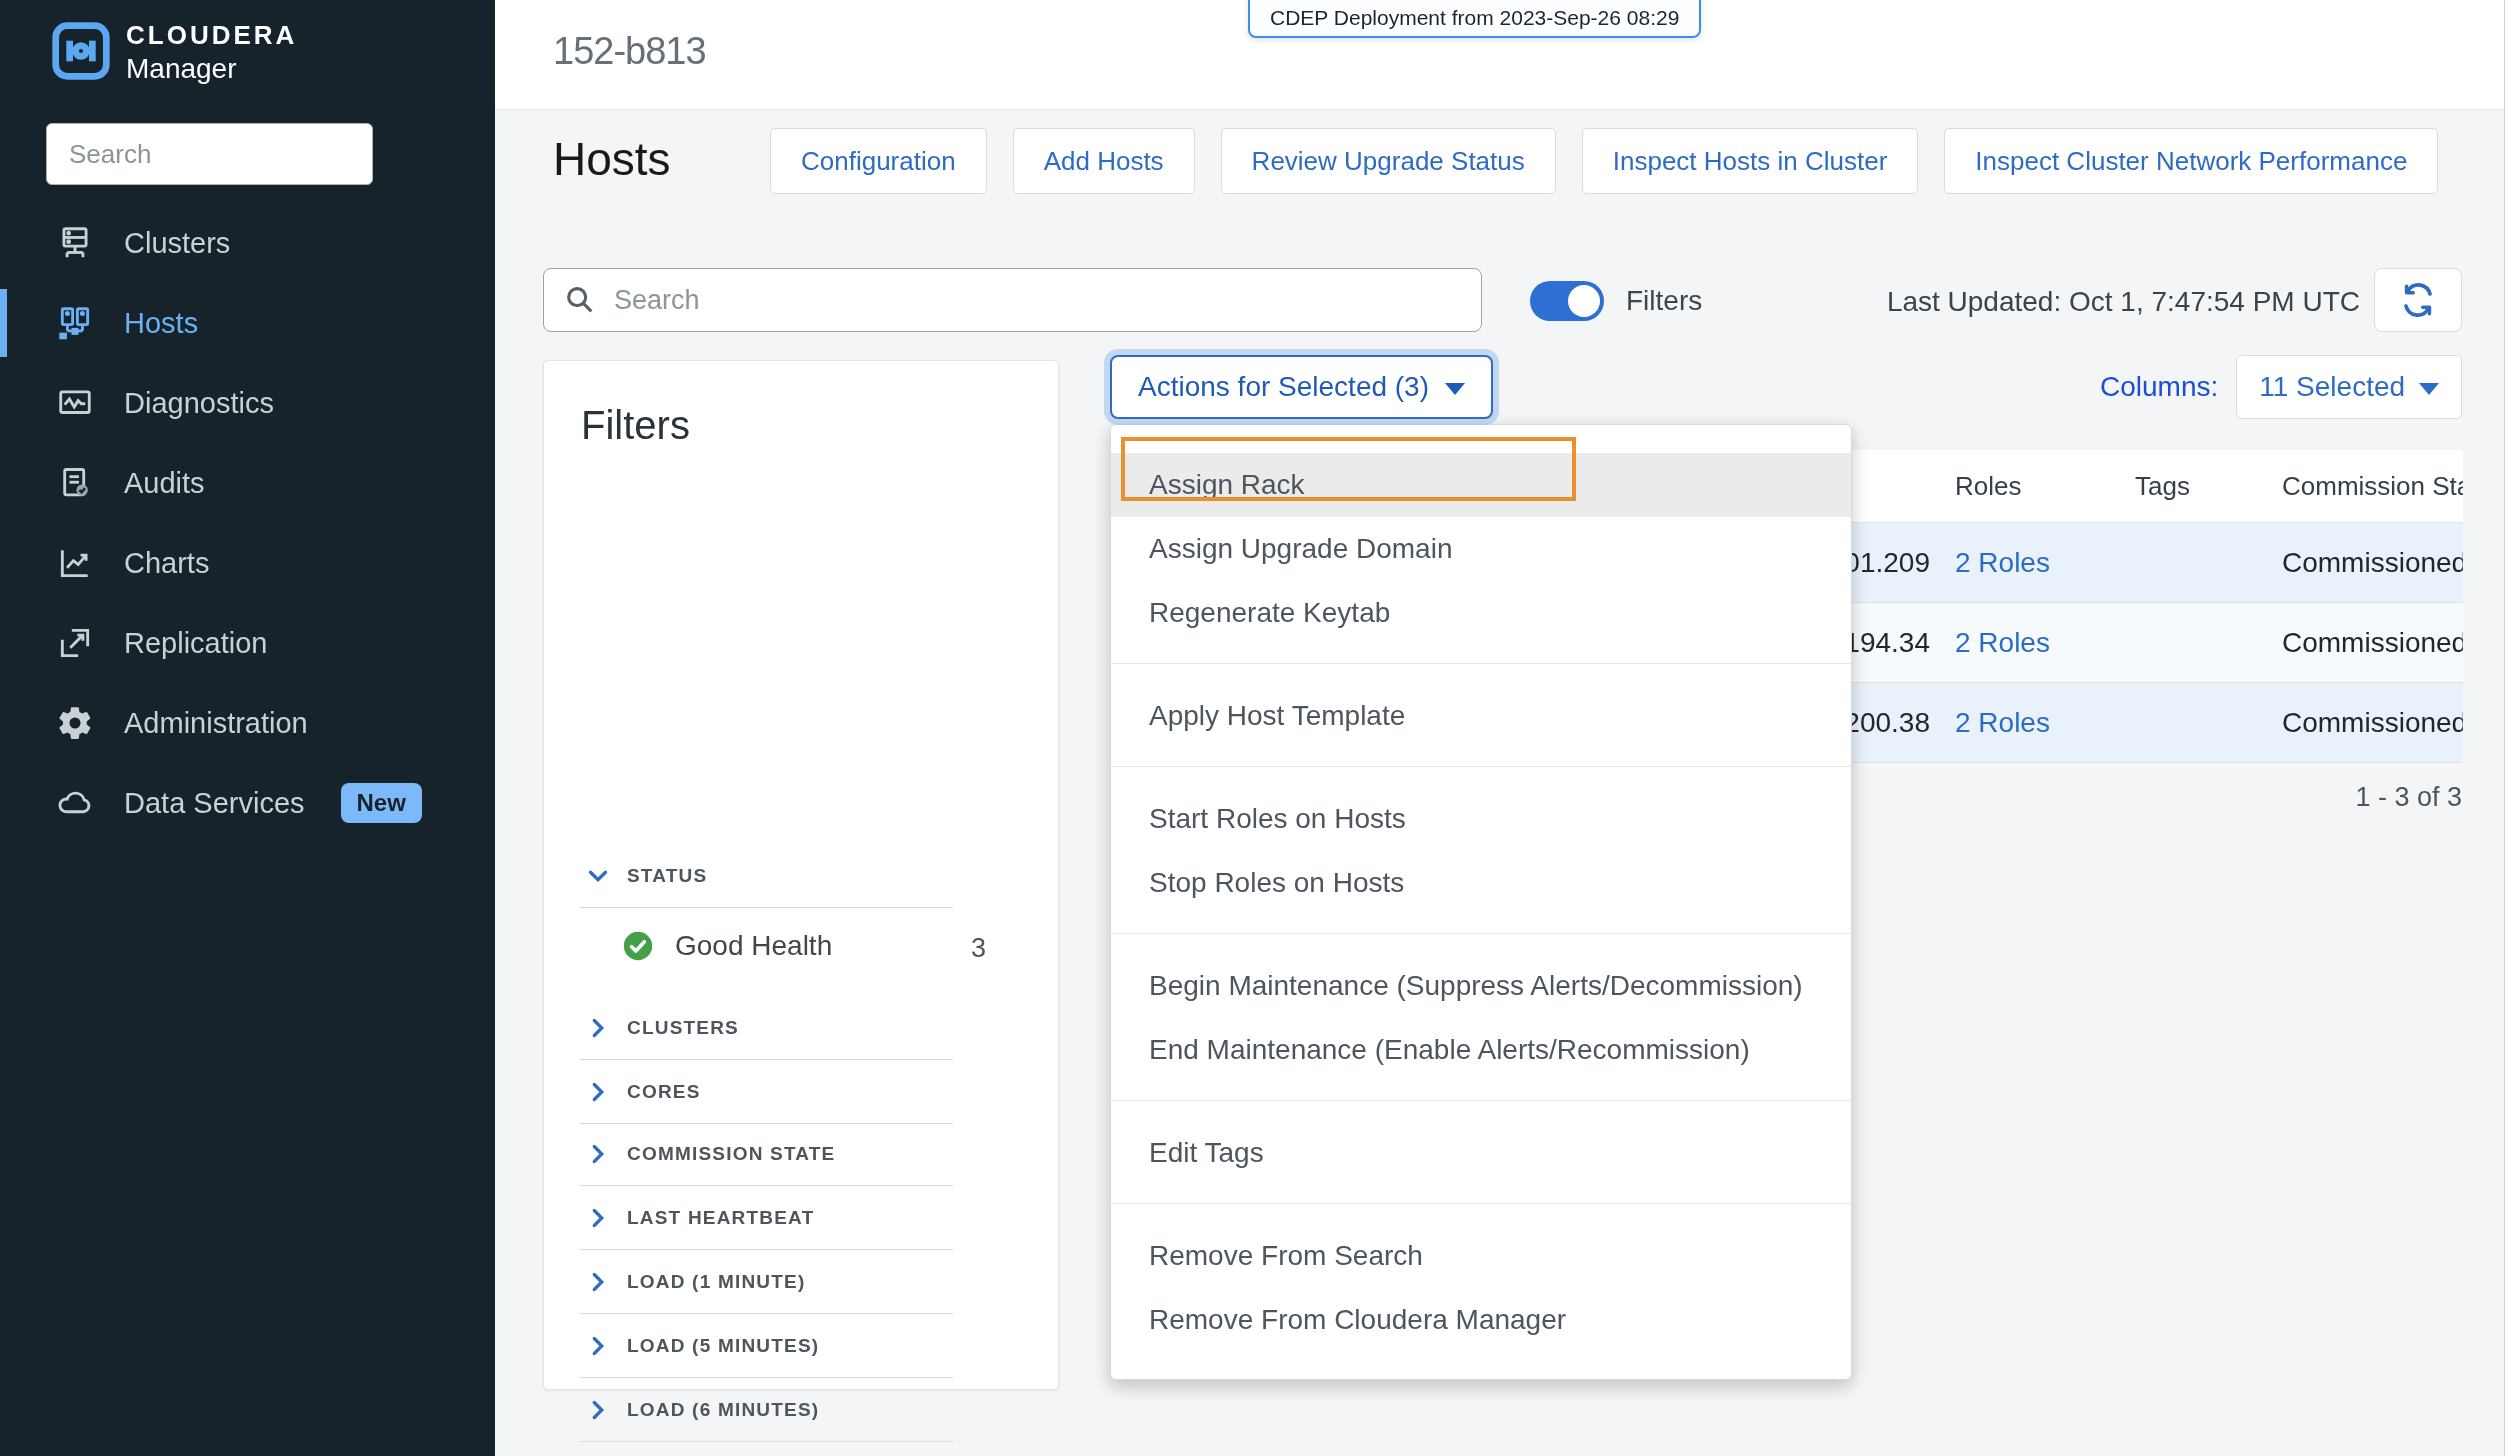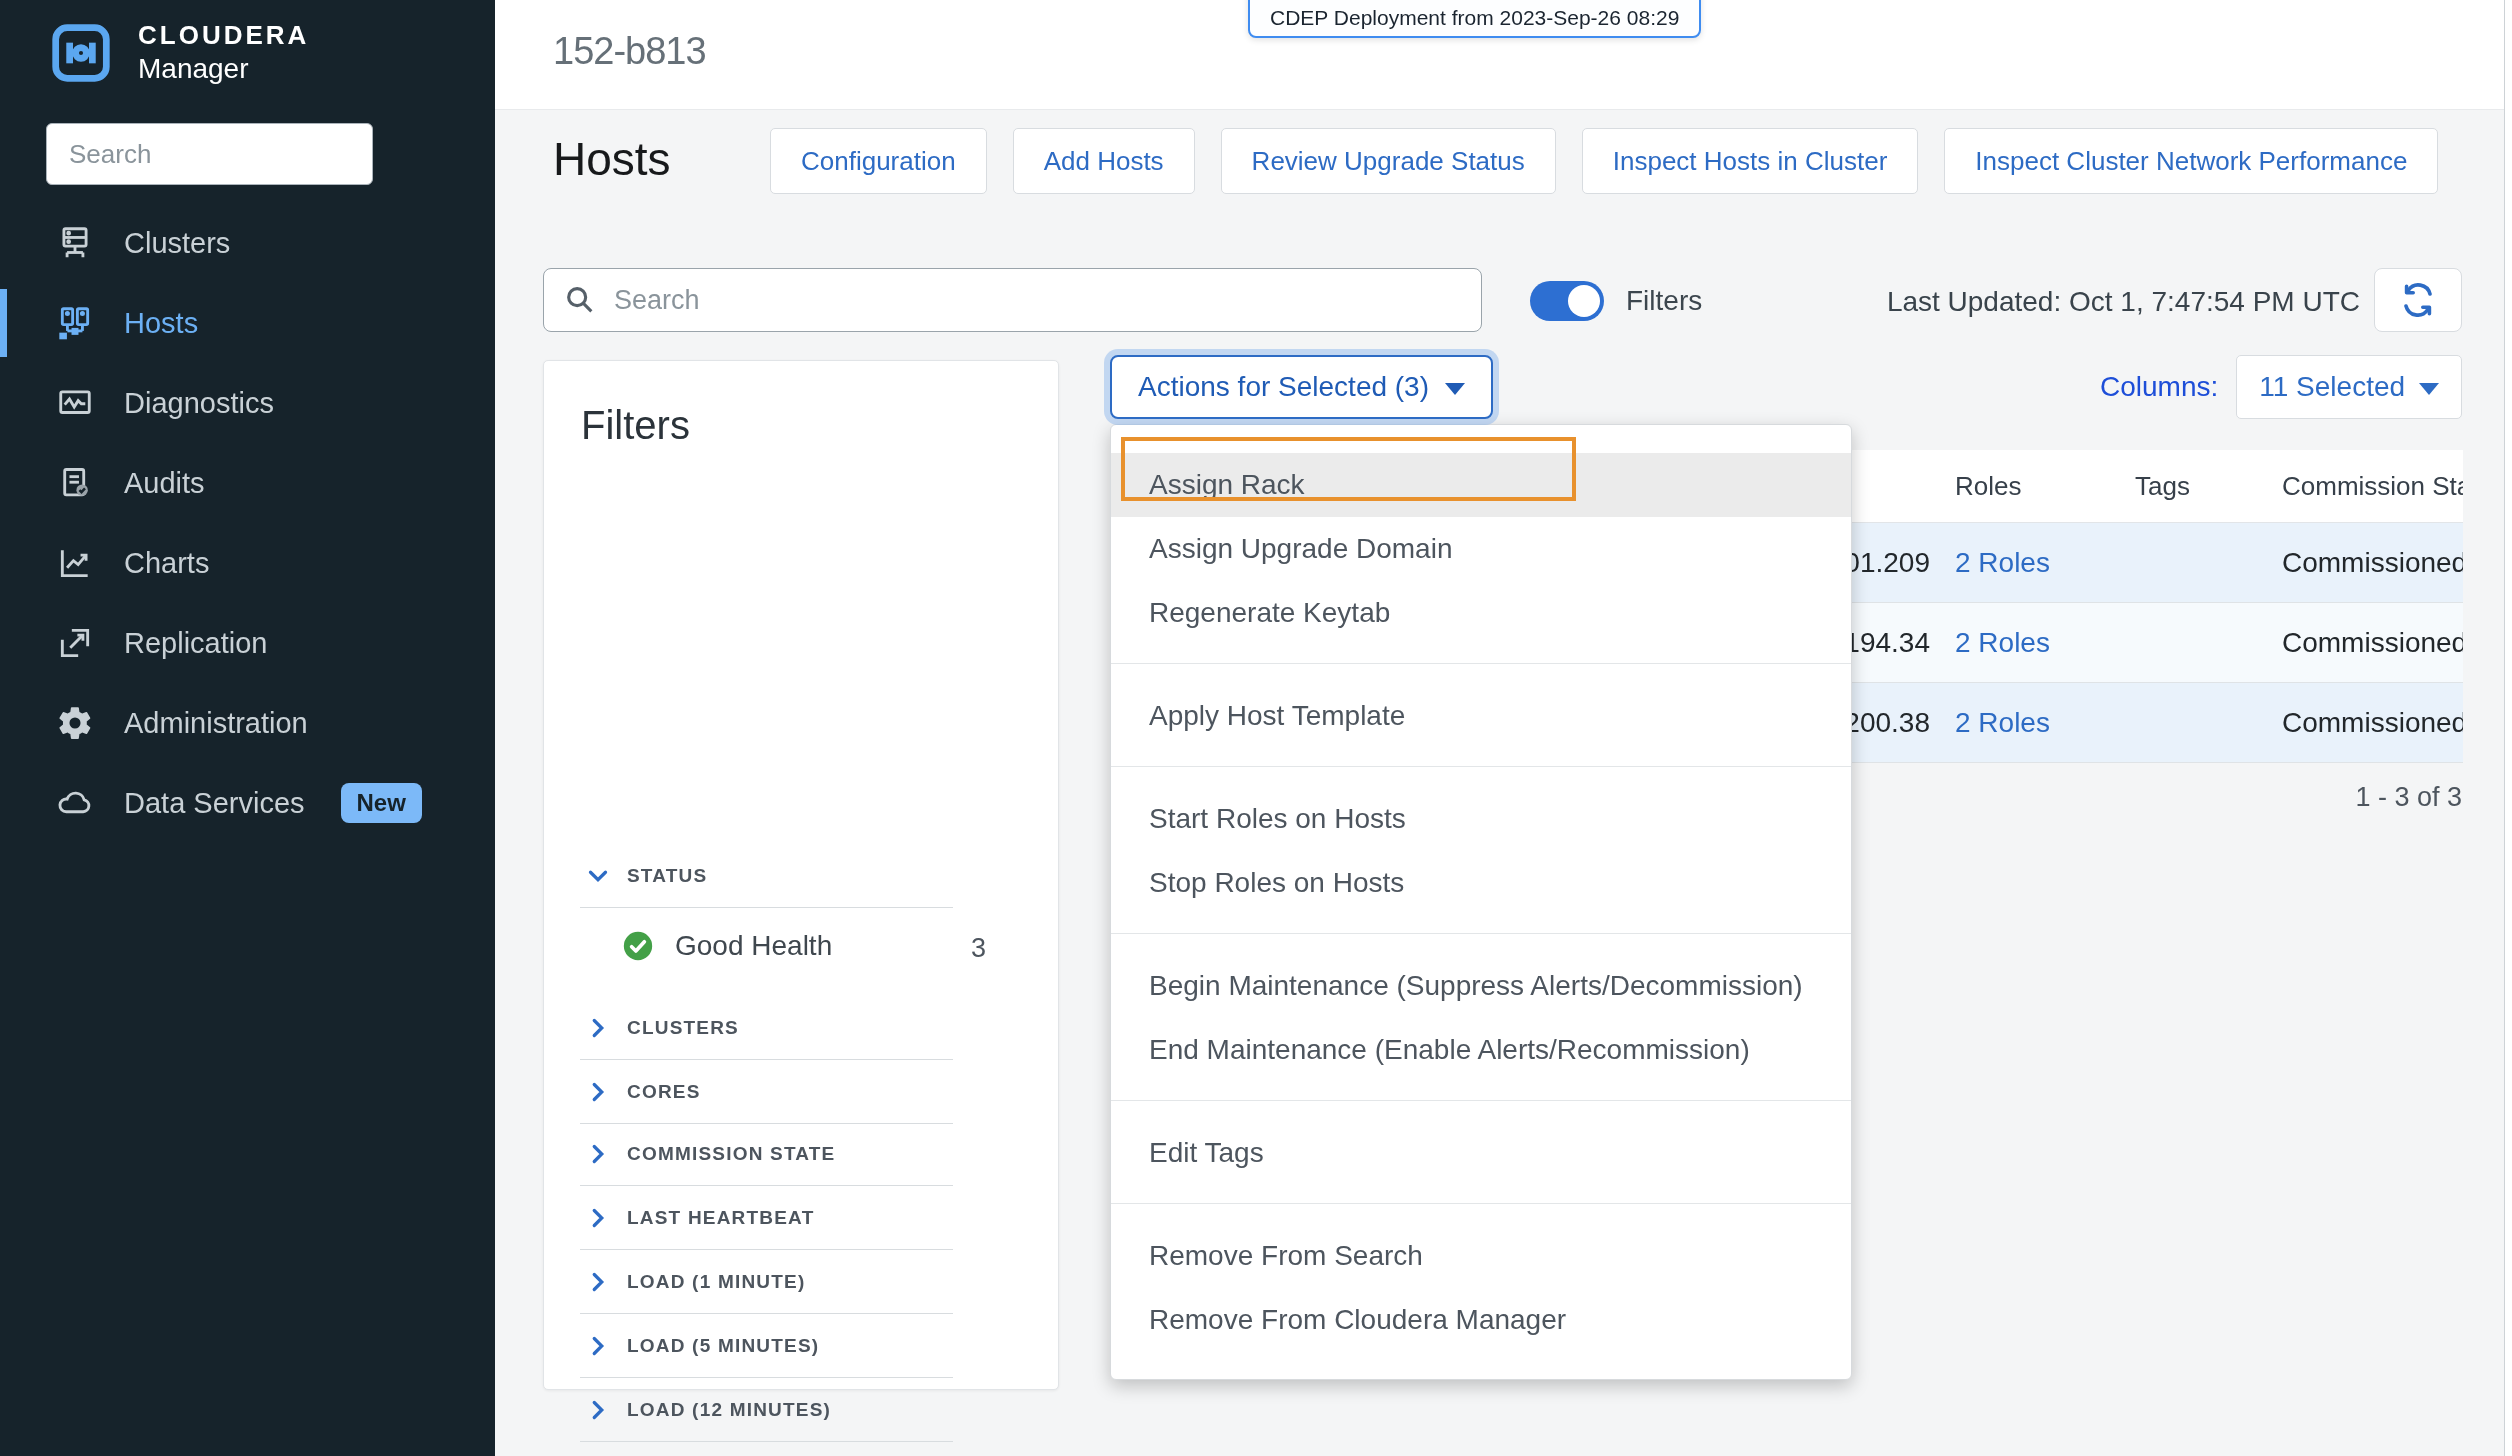--- a/index.html
+++ b/index.html
@@ -3,21 +3,21 @@
 <meta charset="utf-8">
 <style>
   * { margin:0; padding:0; box-sizing:border-box; }
   html,body { background:#e9ebec; }
   .page {
     position:relative; width:2512px; height:1456px; overflow:hidden;
     background:#f4f5f6; font-family:"Liberation Sans", sans-serif; color:#333;
   }
   
   .sidebar { position:absolute; left:0; top:0; width:495px; height:1456px; background:#16232b; z-index:5; }
-  .brand { position:absolute; left:50px; top:20px; display:flex; align-items:center; gap:26px; }
+  .brand { position:absolute; left:50px; top:20px; display:flex; align-items:flex-start; gap:14px; }
   .brand-icon { width:62px; height:62px; color:#5ba7f0; }
   .brand-text .l1 { color:#fff; font-weight:bold; font-size:26px; letter-spacing:3px; }
   .brand-text .l2 { color:#fff; font-size:28px; margin-top:2px; }
   .side-search { position:absolute; left:46px; top:123px; width:327px; height:62px;
     background:#fff; border:1px solid #aab3ba; border-radius:6px; font-size:26px; padding:0 22px;
     color:#333; outline:none; font-family:"Liberation Sans", sans-serif; }
   .side-search::placeholder { color:#8a949b; }
   .nav { position:absolute; left:0; top:203px; width:495px; }
   .nav-item { position:relative; height:80px; display:flex; align-items:center; gap:30px;
     padding-left:56px; color:#c9d1d6; font-size:29px; cursor:pointer; }
@@ -358,21 +358,21 @@
         <span class="fsec-label">LOAD (5 MINUTES)</span>
       </div>
     </div>
     <div class="filter-hr" style="top:1016px"></div>
 
     <div class="fsec" style="top:1034px">
       <div class="fsec-head">
         <span class="chev"><svg viewBox="0 0 24 24" fill="none" stroke="#2d6bc4" stroke-width="2.6" stroke-linecap="round">
               <polyline points="9,6 15,12 9,18"></polyline>
             </svg></span>
-        <span class="fsec-label">LOAD (12 MINUTES)</span>
+        <span class="fsec-label">LOAD (6 MINUTES)</span>
       </div>
     </div>
     <div class="filter-hr" style="top:1080px"></div>
 
   </div>
 
   <div class="table-card">
     <div class="thead">
       <div class="th" style="left:827px">Roles</div>
       <div class="th" style="left:1007px">Tags</div>

